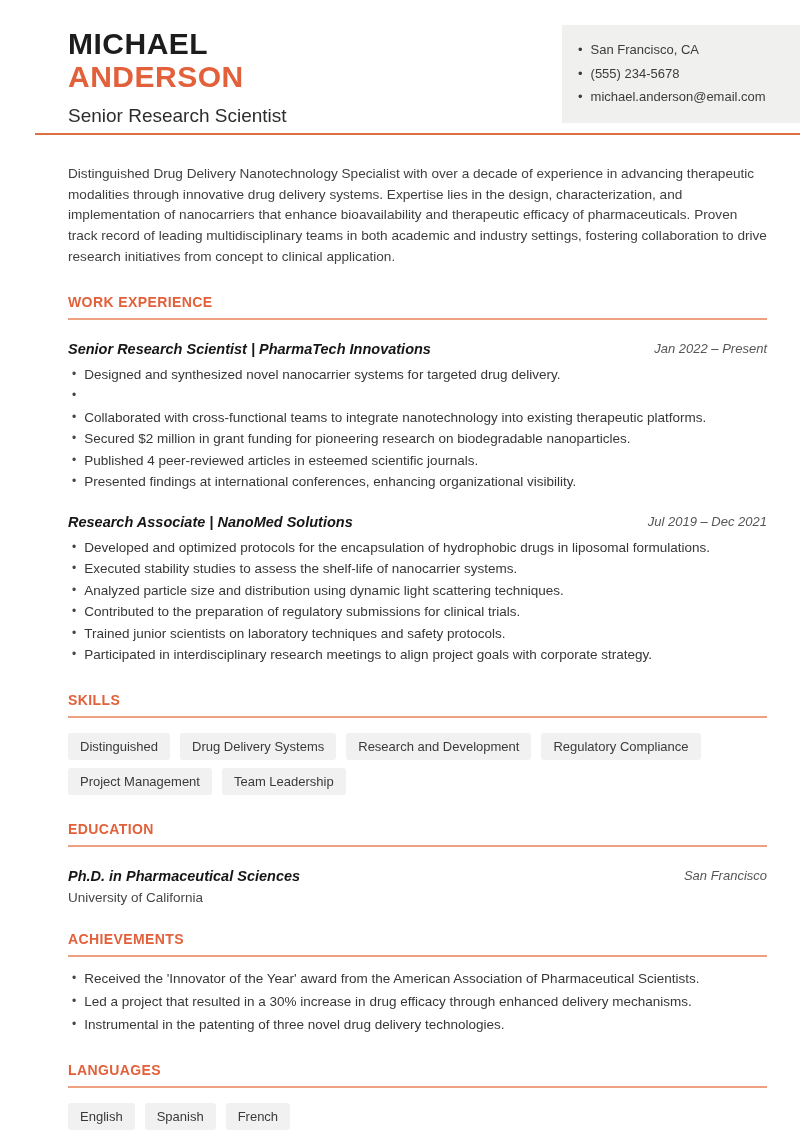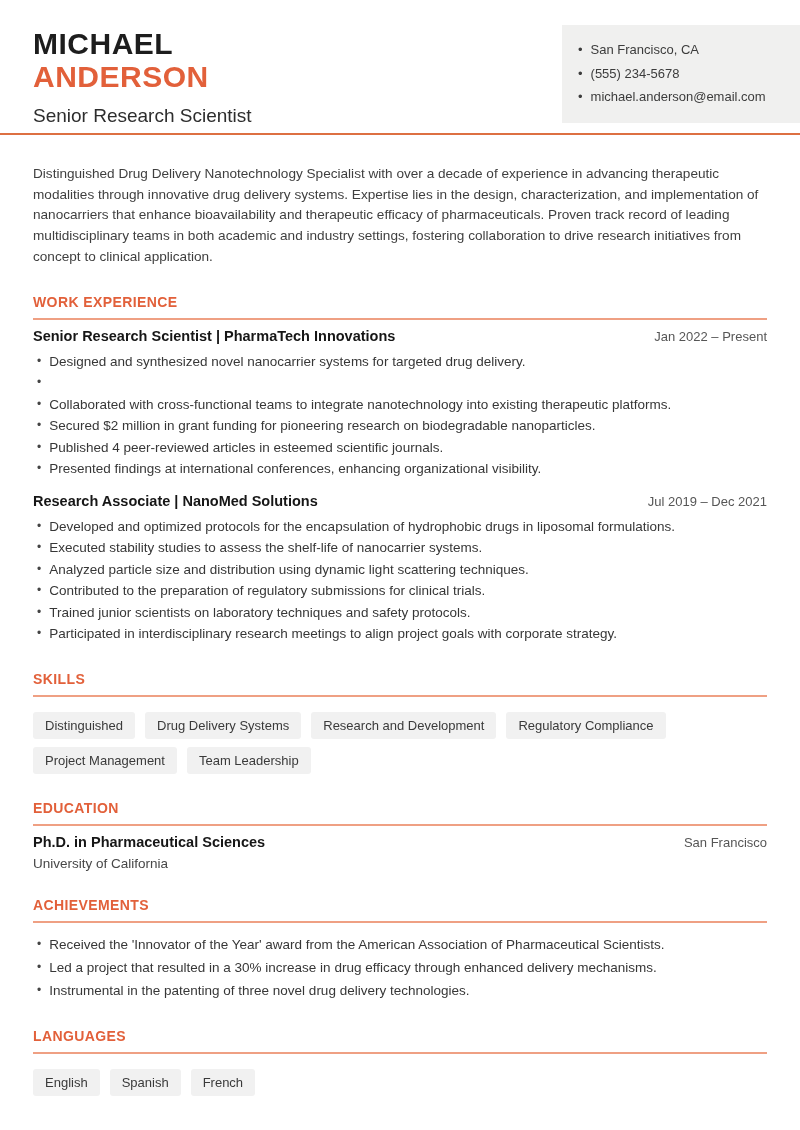--- a/index.html
+++ b/index.html
@@ -2,21 +2,21 @@
 <html style="--accent: #e2603a; --accent_light: #efa083; --rule: #dd7042; --card_bg: #f0f0ef; --tag_bg: #f1f1f1;"><head>
 <meta charset="utf-8">
 <style>
   * { box-sizing: border-box; margin: 0; padding: 0; }
   html, body { background: #ffffff; }
   body {
     width: 800px; height: 1130px; overflow: hidden;
     font-family: "Liberation Sans", sans-serif;
     -webkit-font-smoothing: antialiased;
   }
-  .page { width: 800px; height: 954px; background: #fff; position: relative; }
+  .page { width: 800px; height: 954px; background: #fff; position: relative; padding-left: 35px; }
 
   
   .header { position: relative; height: 133px; padding: 27px 0 0 33px; }
   .name-line { font-size: 30px; font-weight: 700; letter-spacing: 0.5px; line-height: 1.1; color: #1d1d1d; }
   .name-line.last { color: var(--accent, #e2673a); }
   .role { margin-top: 12px; font-size: 19px; color: #2d2d2d; }
   .contact {
     position: absolute; top: 25px; right: 0; width: 238px;
     background: var(--card_bg, #f0f0ef); padding: 13px 16px 14px 16px;
   }
@@ -28,21 +28,21 @@
   
   .content { padding: 0 33px; }
   .summary { margin-top: 29px; font-size: 13.6px; line-height: 20.7px; color: #3f3f3f; }
 
   .sec-head {
     margin-top: 26px; font-size: 14px; font-weight: 700;
     letter-spacing: 0.4px; color: var(--accent, #e2673a);
   }
   .sec-rule { margin-top: 8px; height: 2px; background: var(--accent_light, #f0a183); }
 
-  .job-row { display: flex; justify-content: space-between; align-items: flex-end; margin-top: 8px; }
+  .job-row { display: flex; justify-content: space-between; align-items: center; margin-top: 21px; font-style: italic; }
   .job-title { font-size: 14.5px; font-weight: 700; color: #161616; }
   .job-dates { font-size: 13px; color: #565656; white-space: nowrap; padding-left: 20px; }
 
   ul.bullets { list-style: none; margin-top: 7px; margin-bottom: 13px; }
   li.bullet { display: flex; gap: 8px; padding-left: 4px; font-size: 13.5px; color: #373737; line-height: 21.5px; }
   .b-dot { flex: 0 0 auto; font-size: 12px; line-height: 21.5px; color: #444; }
 
   .tags { display: flex; flex-wrap: wrap; gap: 8px 10px; margin-top: 15px; }
   .tag {
     display: inline-block; background: var(--tag_bg, #f1f1f1); color: #3a3a3a;

